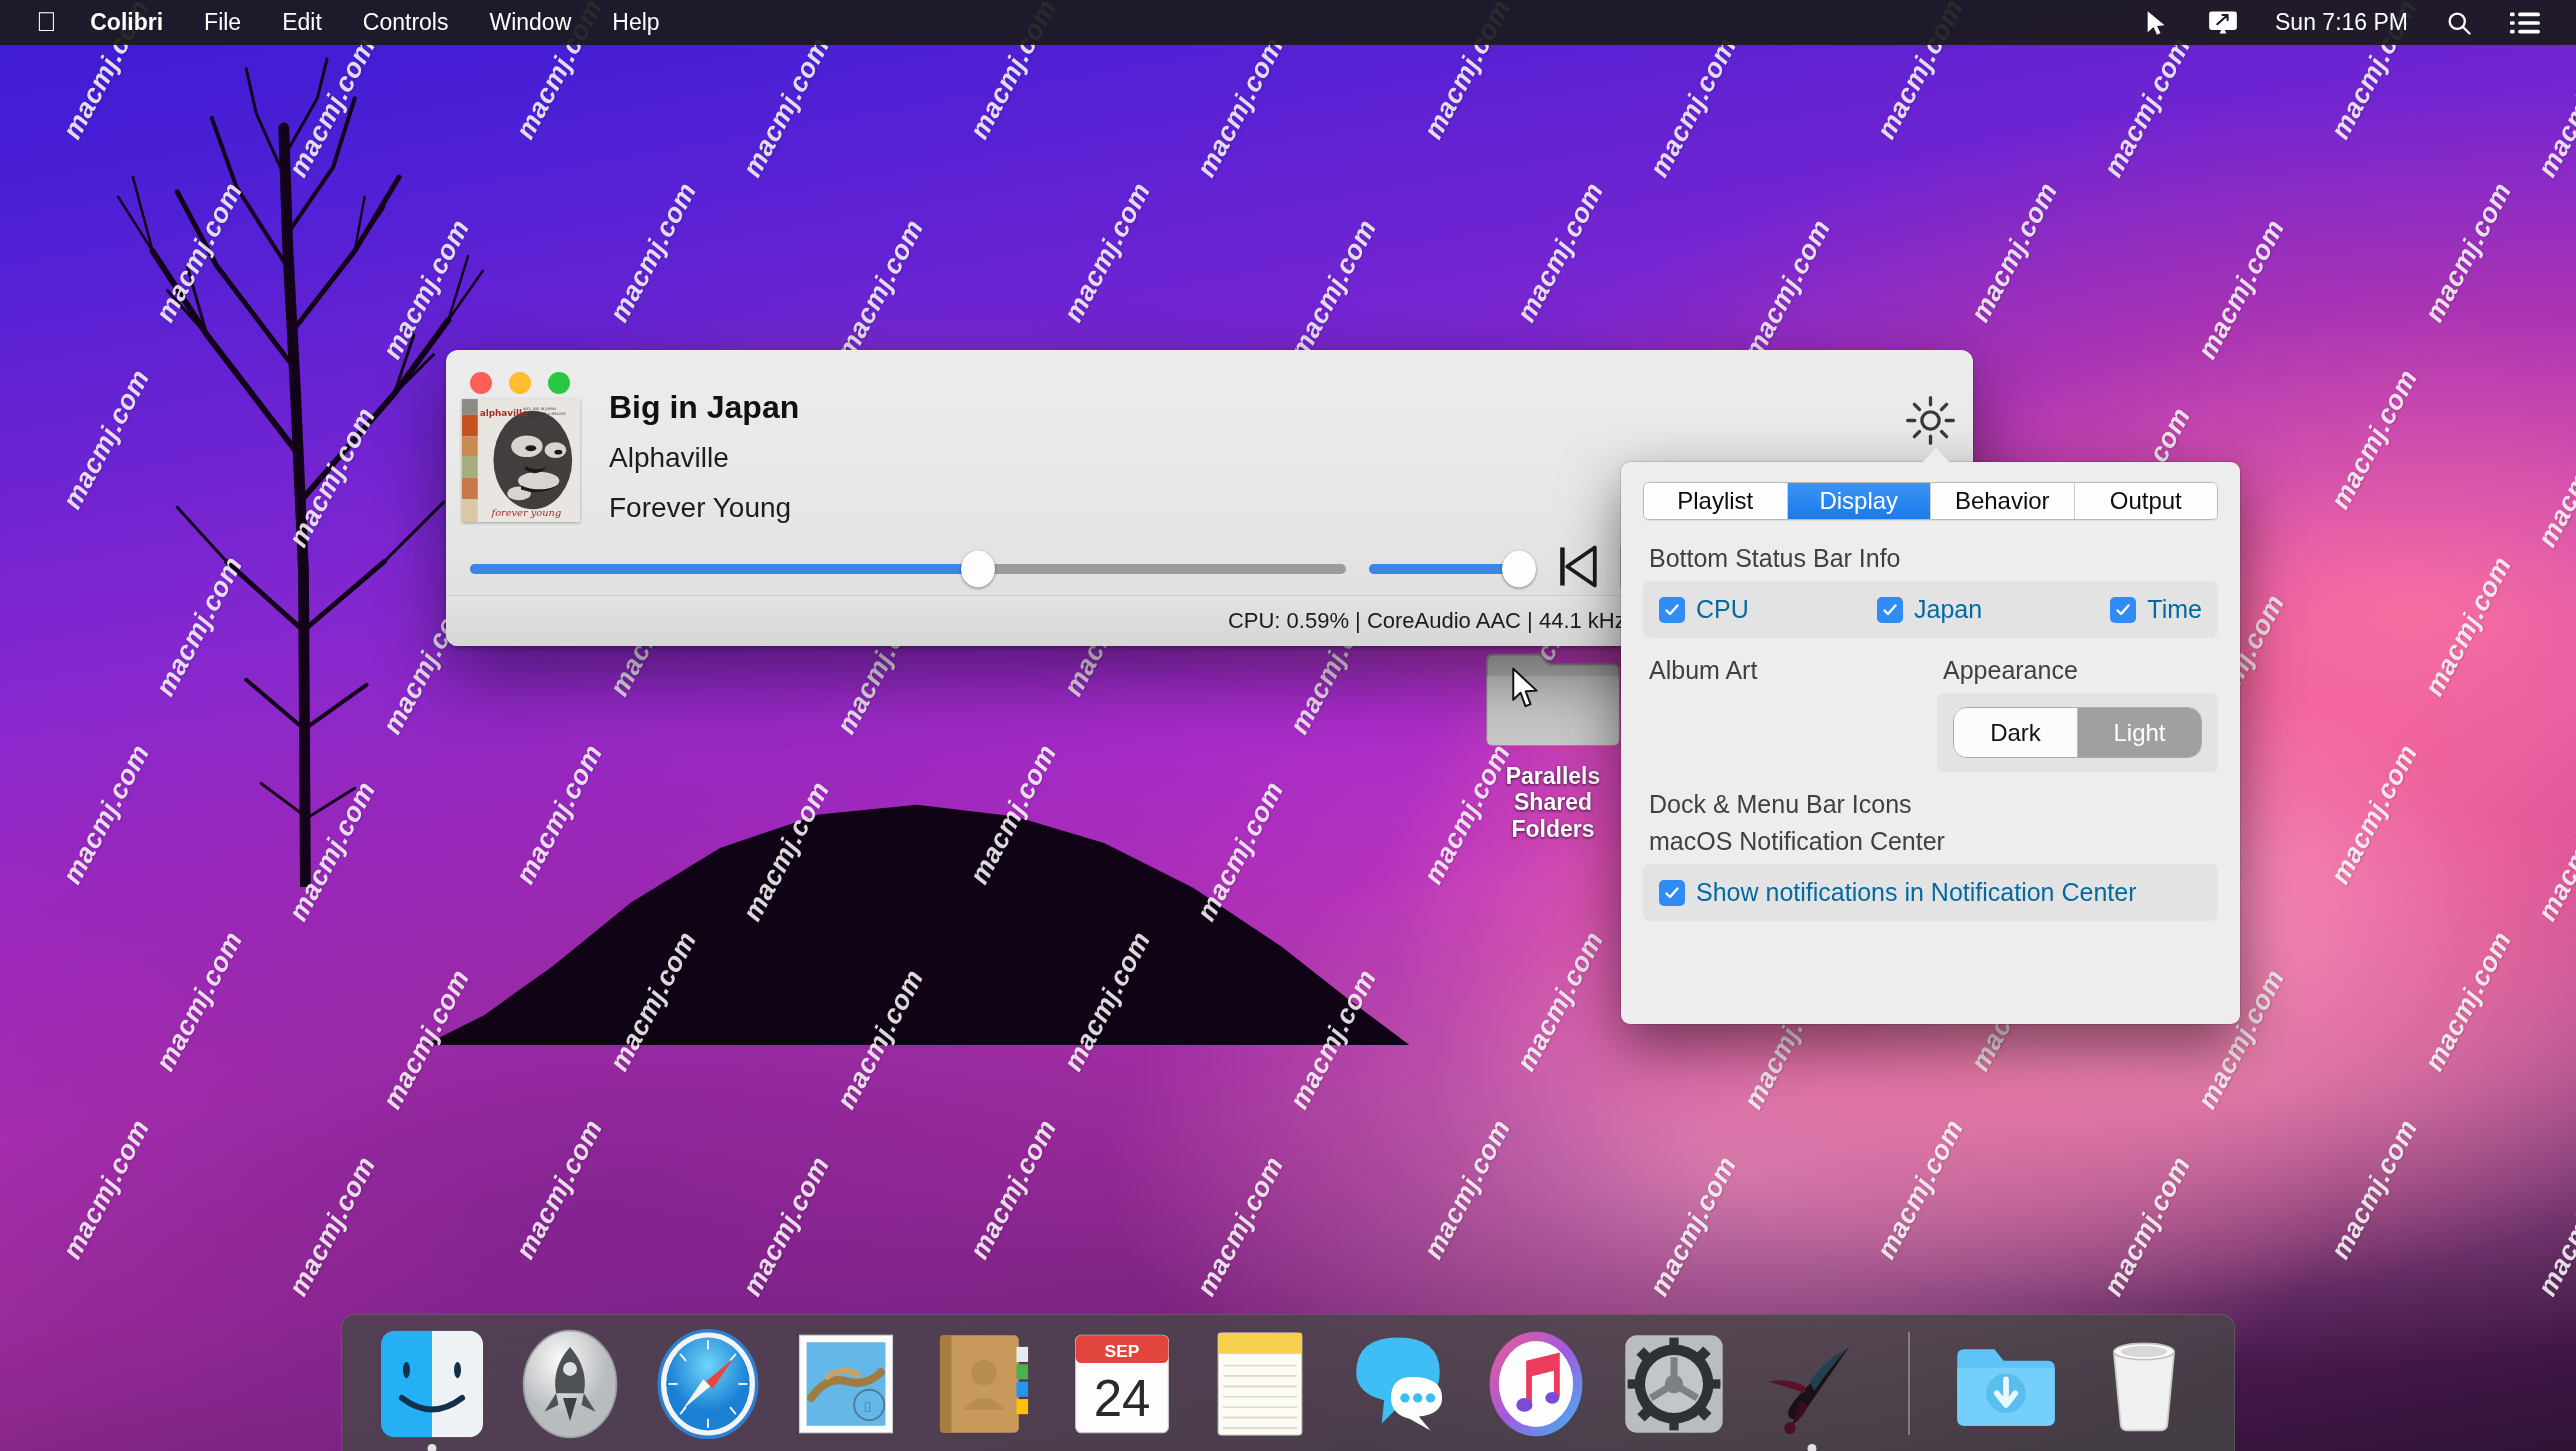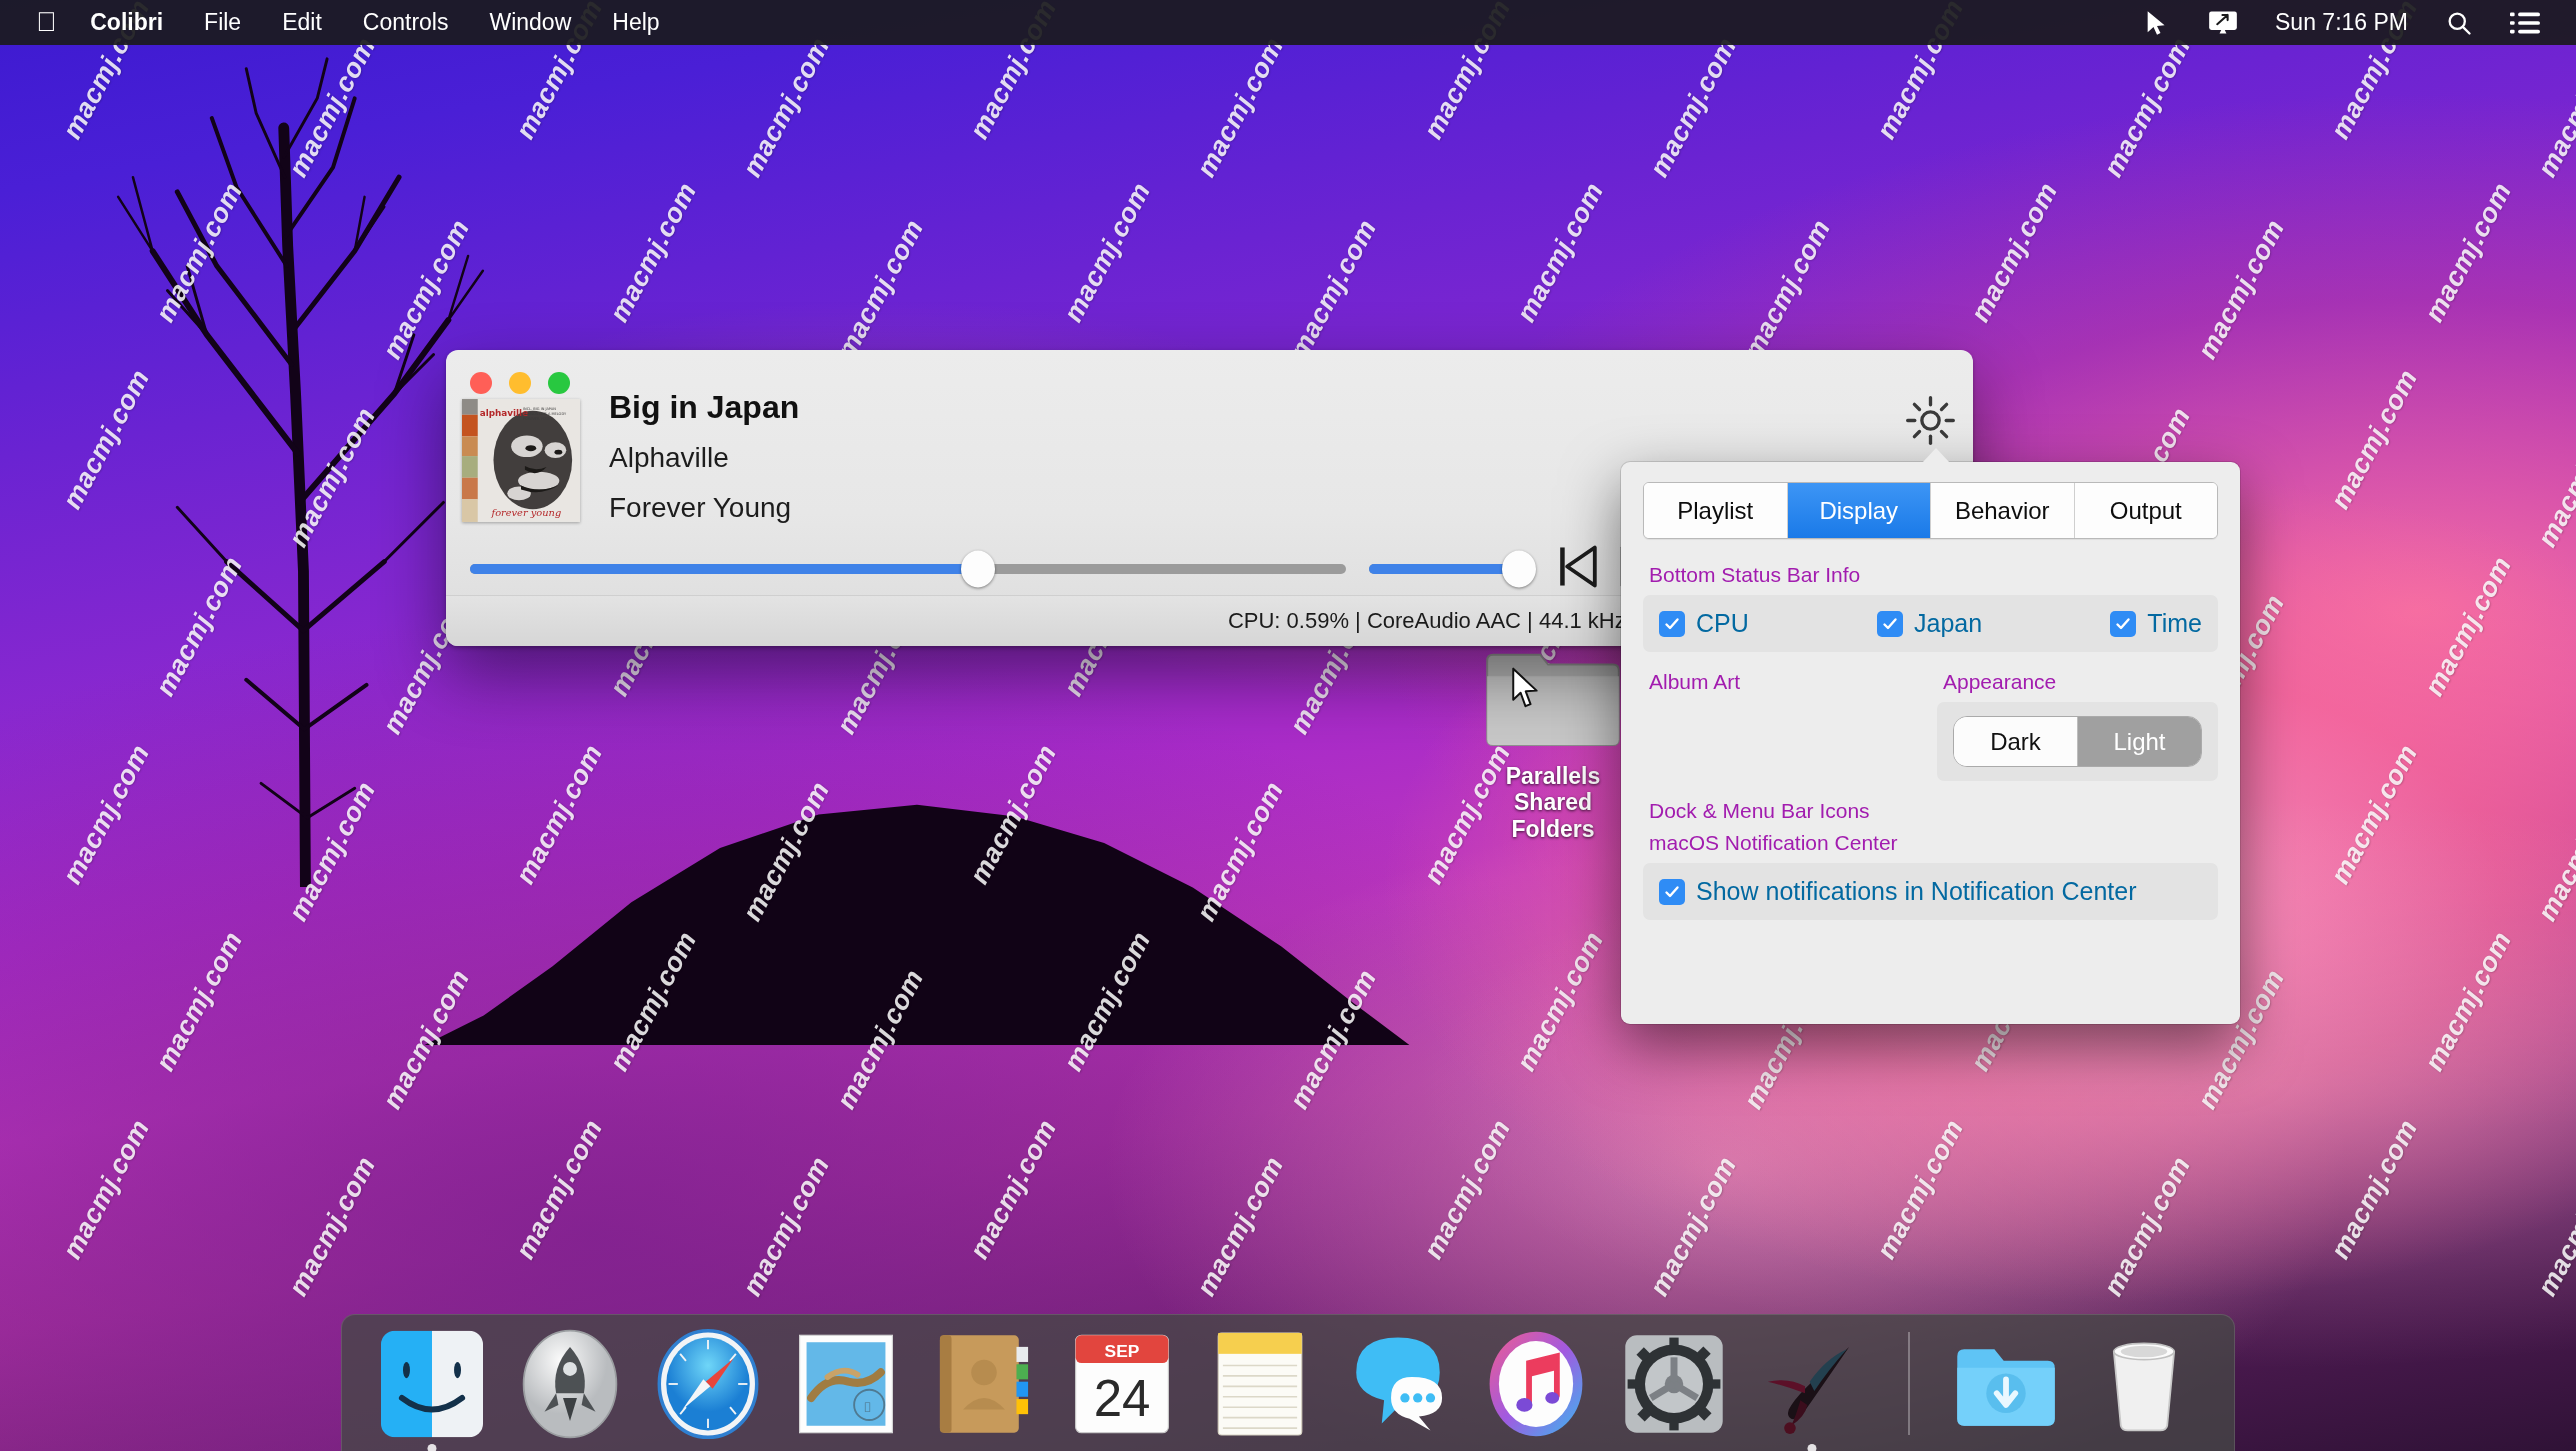--- a/index.html
+++ b/index.html
@@ -138,38 +138,38 @@
     z-index:50;
     padding:20px 22px 16px 22px;
   }
   #popover .arrow{
     position:absolute; left:301px; top:-14px; width:28px; height:15px;
     background:#ededed;
     clip-path:polygon(50% 0,100% 100%,0 100%);
   }
   
   #tabs{
-    display:flex; width:100%; height:57px;
+    display:flex; width:100%; height:38px;
     border:1px solid #b9b9b9; border-radius:6px; overflow:hidden;
     background:#fff;
     box-shadow:0 1px 1px rgba(0,0,0,.07);
     margin-bottom:24px;
   }
   #tabs .tab{
     flex:1; display:flex; align-items:center; justify-content:center;
     font-size:24px; color:#0d0d0d; background:#fdfdfd;
     border-right:1px solid #cfcfcf;
   }
   #tabs .tab:last-child{ border-right:none; }
   #tabs .tab.sel{
     background:linear-gradient(180deg,#3d95f5,#1a7ae8);
     color:#fff;
   }
 
-  .sec-label{ font-size:21px; color:#a21caf; margin:0 0 8px 6px; }
+  .sec-label{ font-size:25px; color:#404040; margin:0 0 8px 6px; }
   .group{
     background:#e3e3e3; border-radius:7px; padding:14px 16px;
     margin-bottom:18px;
   }
   .row{ display:flex; align-items:center; }
   .cb{
     width:26px; height:26px; border-radius:5px; flex:none;
     display:inline-flex; align-items:center; justify-content:center;
     margin-right:11px;
   }

